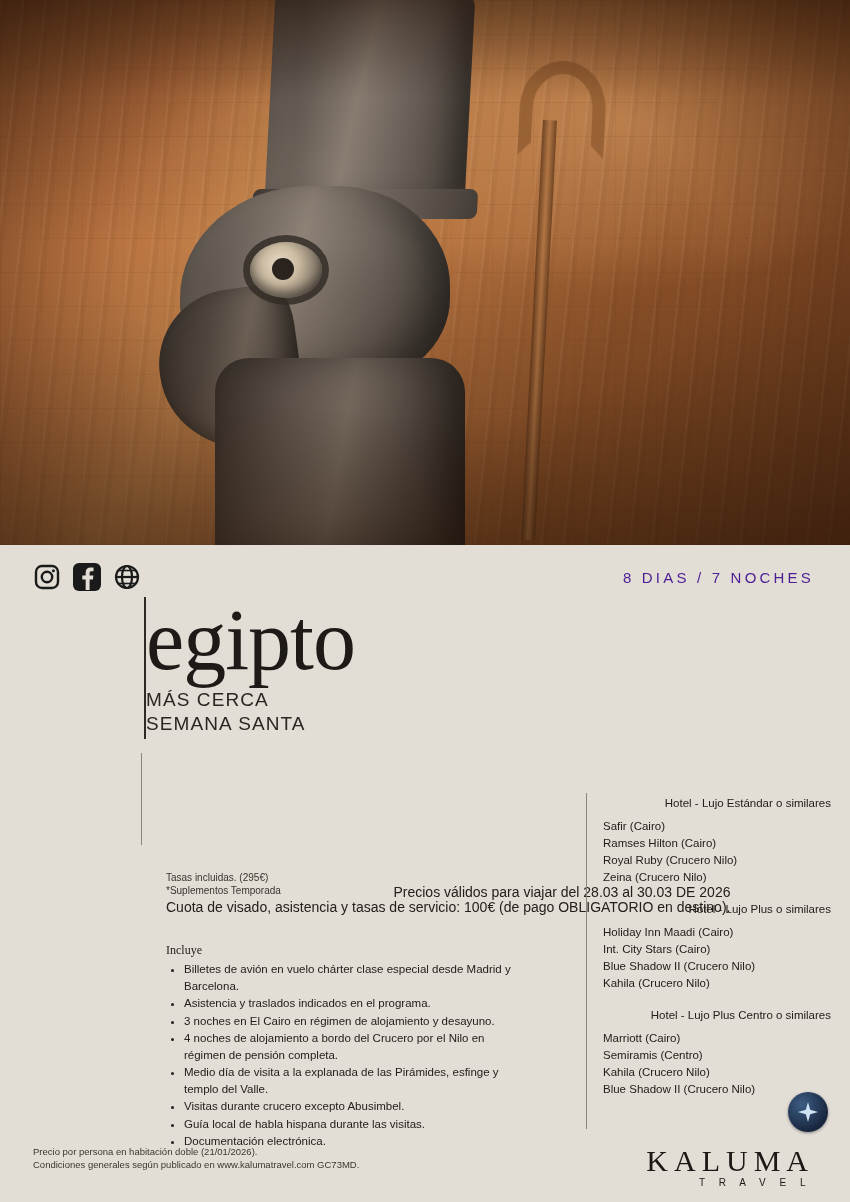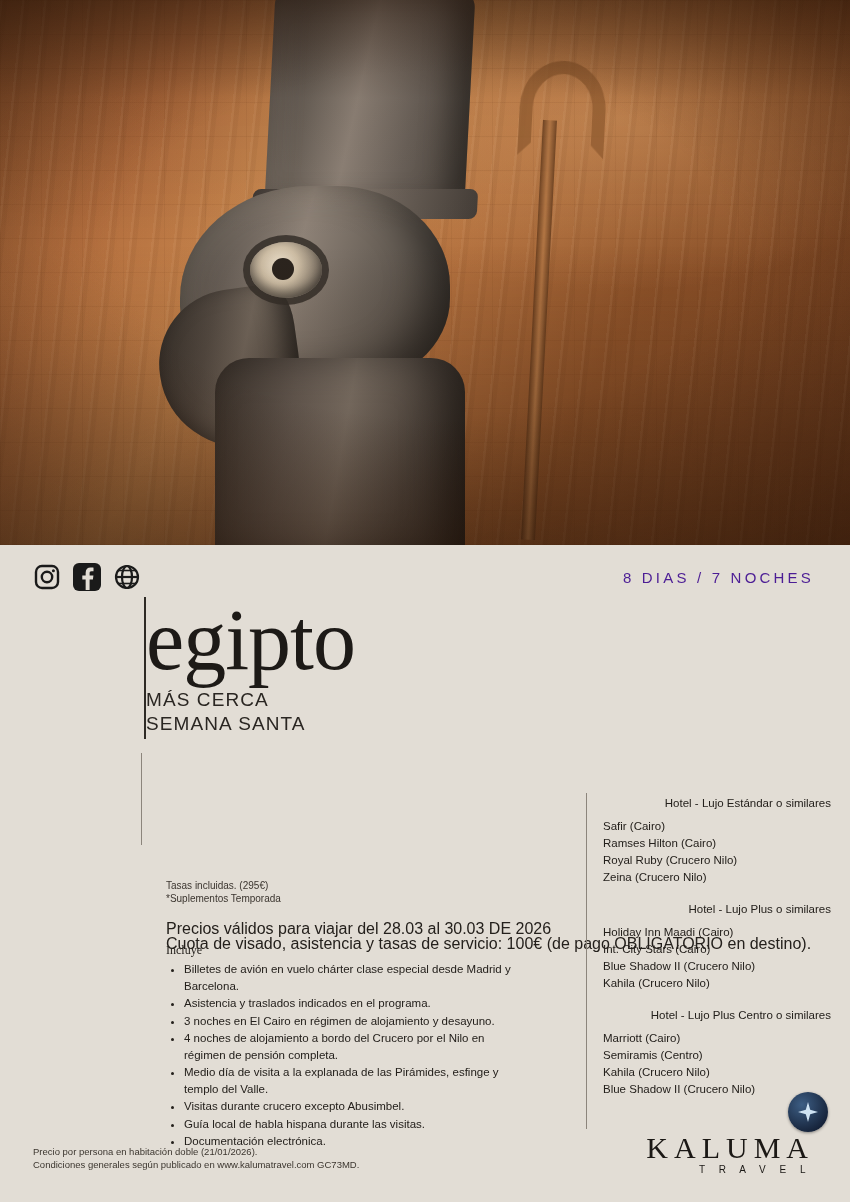--- a/index.html
+++ b/index.html
@@ -232,31 +232,32 @@
   .pt-row .c1 { width: 140px; }
   .pt-divider {
     position: absolute;
     left: 141px; top: 208px;
     width: 1px; height: 92px;
     background: #8c857c;
   }
 
   .fineprint {
     position: absolute;
-    left: 166px; top: 334px;
+    left: 166px; top: 326px;
     font-size: 10px;
     line-height: 13px;
     color: #3b352f;
   }
   .validity {
     position: absolute;
-    left: 166px; top: 376px;
-    font-size: 16px;
+    left: 166px; top: 340px;
+    font-size: 14px;
     line-height: 15px;
     color: #24201c;
+    text-align: right;
   }
   .includes-title {
     position: absolute;
     left: 166px; top: 398px;
     font-size: 12px;
     color: #24201c;
     font-family: Liberation Serif, serif;
   }
   .includes-list {
     position: absolute;
@@ -295,21 +296,21 @@
   
   .footer-note {
     position: absolute;
     left: 33px; bottom: 31px;
     font-size: 9.5px;
     line-height: 13px;
     color: #3c362f;
   }
   .brand {
     position: absolute;
-    right: 36px; bottom: 27px;
+    right: 36px; bottom: 14px;
     text-align: right;
   }
   .brand-name {
     font-family: "Liberation Serif", serif;
     font-size: 30px;
     letter-spacing: 6px;
     color: #1b1815;
     line-height: 32px;
   }
   .brand-sub {

